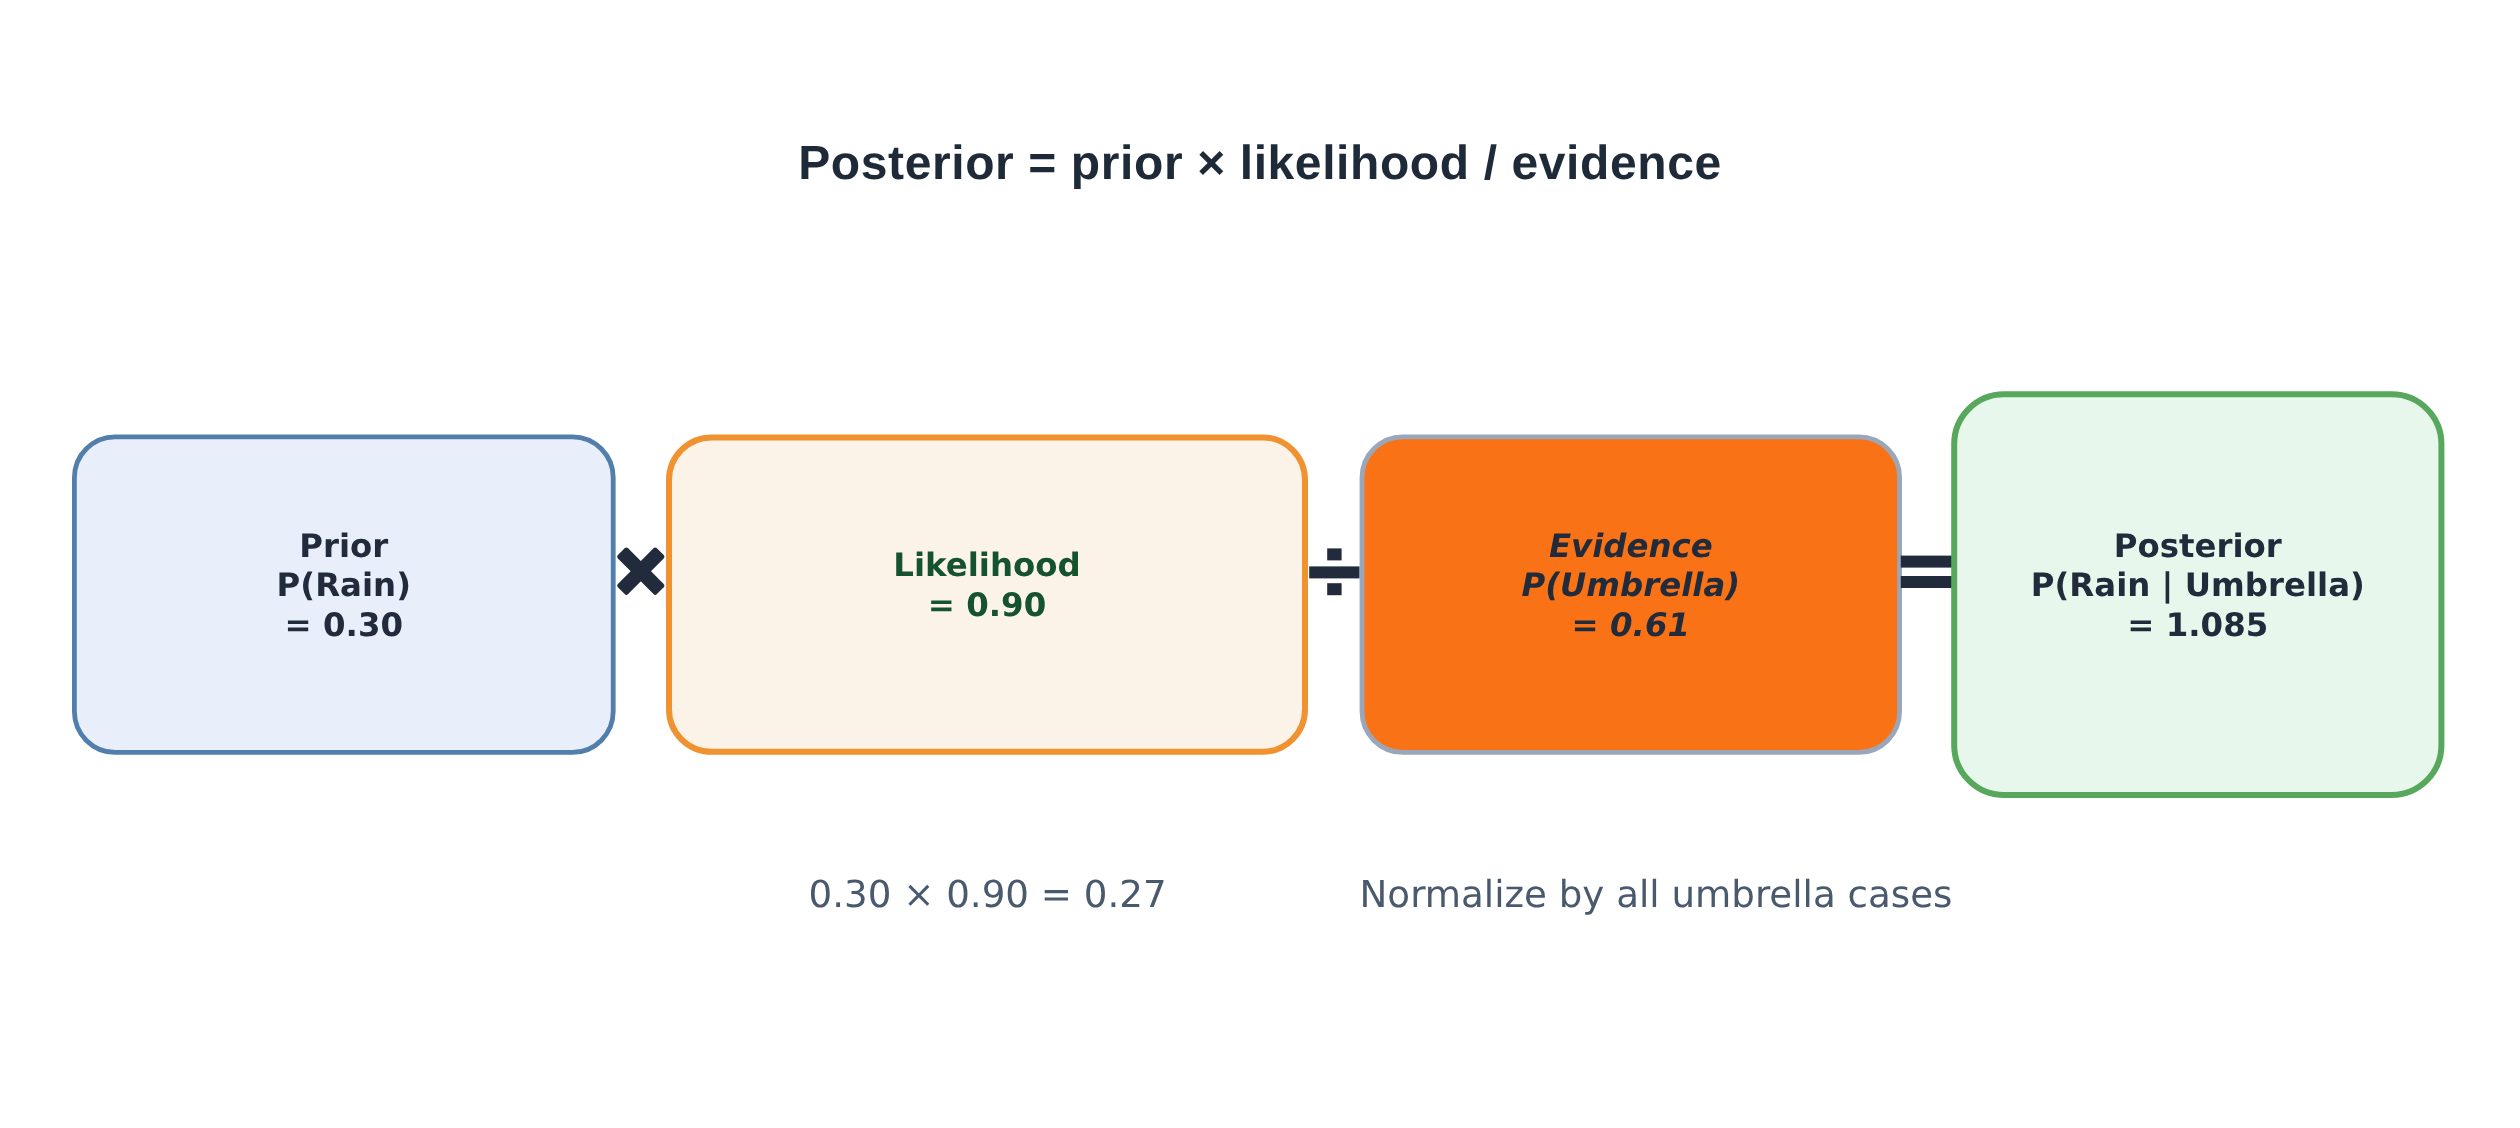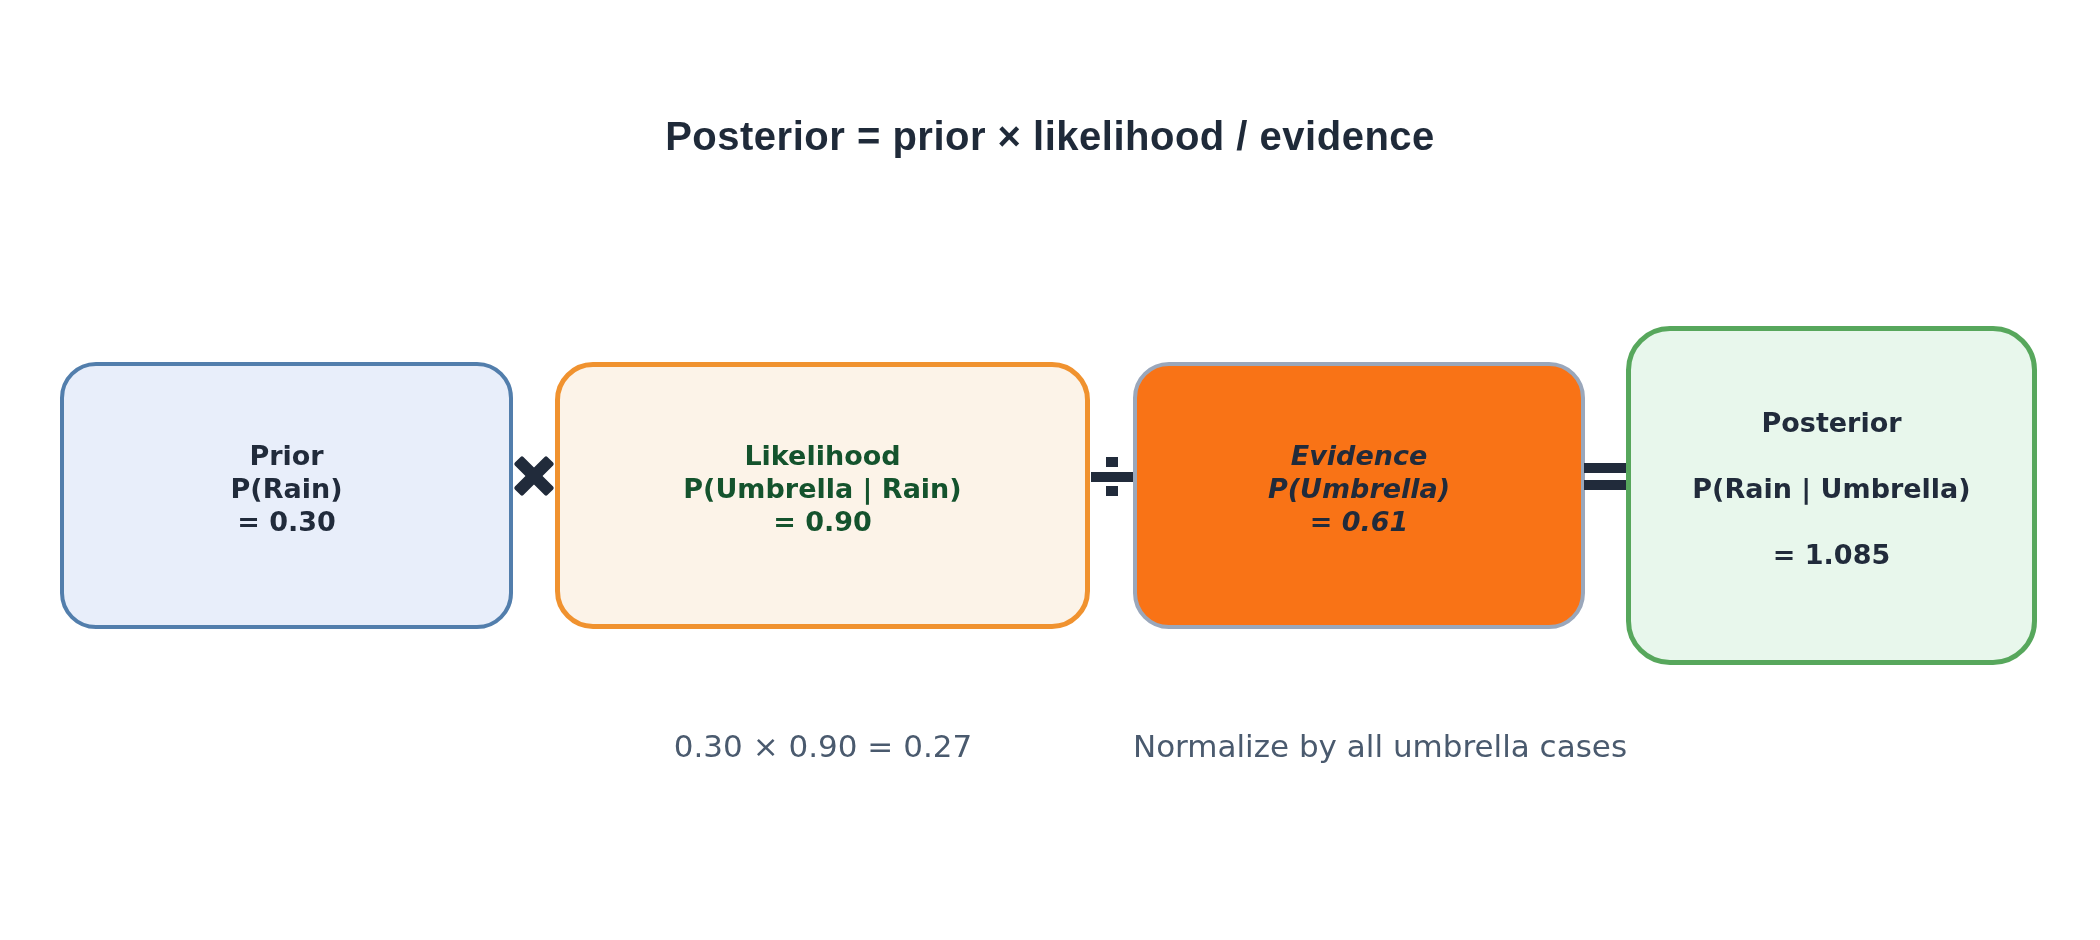--- a/index.html
+++ b/index.html
@@ -83,42 +83,41 @@
   <div>= 0.30</div>
 </div>
 
 <div class="op op-multiply" aria-label="×">
   <div class="x-bar a" style="background-color: rgb(33, 43, 59);"></div>
   <div class="x-bar b" style="background-color: rgb(33, 43, 59);"></div>
 </div>
 
 <div class="box box-likelihood" style="background-color: rgb(252, 243, 232); border-color: rgb(240, 146, 47); color: #14532d;">
   <div>Likelihood</div>
-  <div>P(Umbrella | Rain)</div>
   <div>= 0.90</div>
 </div>
 
 <div class="op op-divide" aria-label="÷">
   <div class="div-dot top" style="background-color: rgb(33, 43, 59);"></div>
   <div class="div-bar" style="background-color: rgb(33, 43, 59);"></div>
   <div class="div-dot bottom" style="background-color: rgb(33, 43, 59);"></div>
 </div>
 
 <div class="box box-evidence" style="background-color: #f97316; border-color: rgb(154, 167, 187); color: rgb(33, 43, 59); font-style: italic;">
   <div>Evidence</div>
   <div>P(Umbrella)</div>
   <div>= 0.61</div>
 </div>
 
 <div class="op op-equals" aria-label="=">
   <div class="eq-bar top" style="background-color: rgb(33, 43, 59);"></div>
   <div class="eq-bar bottom" style="background-color: rgb(33, 43, 59);"></div>
 </div>
 
-<div class="box box-posterior" style="background-color: rgb(232, 247, 236); border-color: rgb(87, 167, 92); color: rgb(33, 43, 59); gap: 33px;">
+<div class="box box-posterior" style="background-color: rgb(232, 247, 236); border-color: rgb(87, 167, 92); color: rgb(33, 43, 59);">
   <div>Posterior</div>
   <div>P(Rain | Umbrella)</div>
   <div>= 1.085</div>
 </div>
 
 <div class="caption caption-1" style="color: rgb(74, 90, 110);">0.30 × 0.90 = 0.27</div>
 
 <div class="caption caption-2" style="color: rgb(74, 90, 110);">Normalize by all umbrella cases</div>
 
 </body></html>

